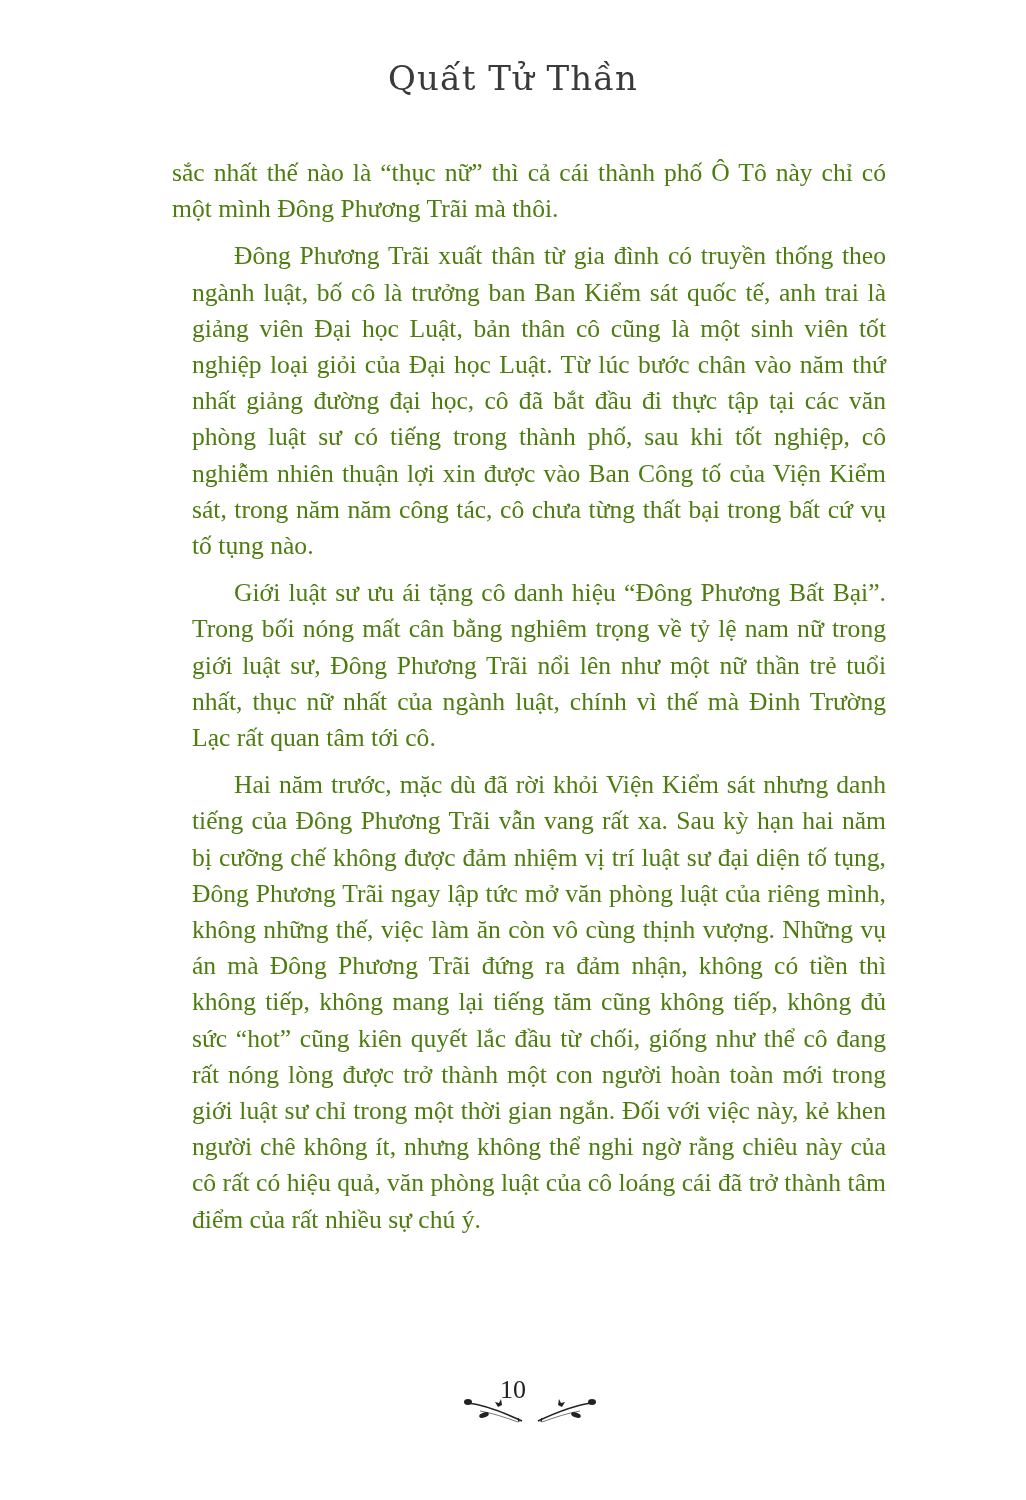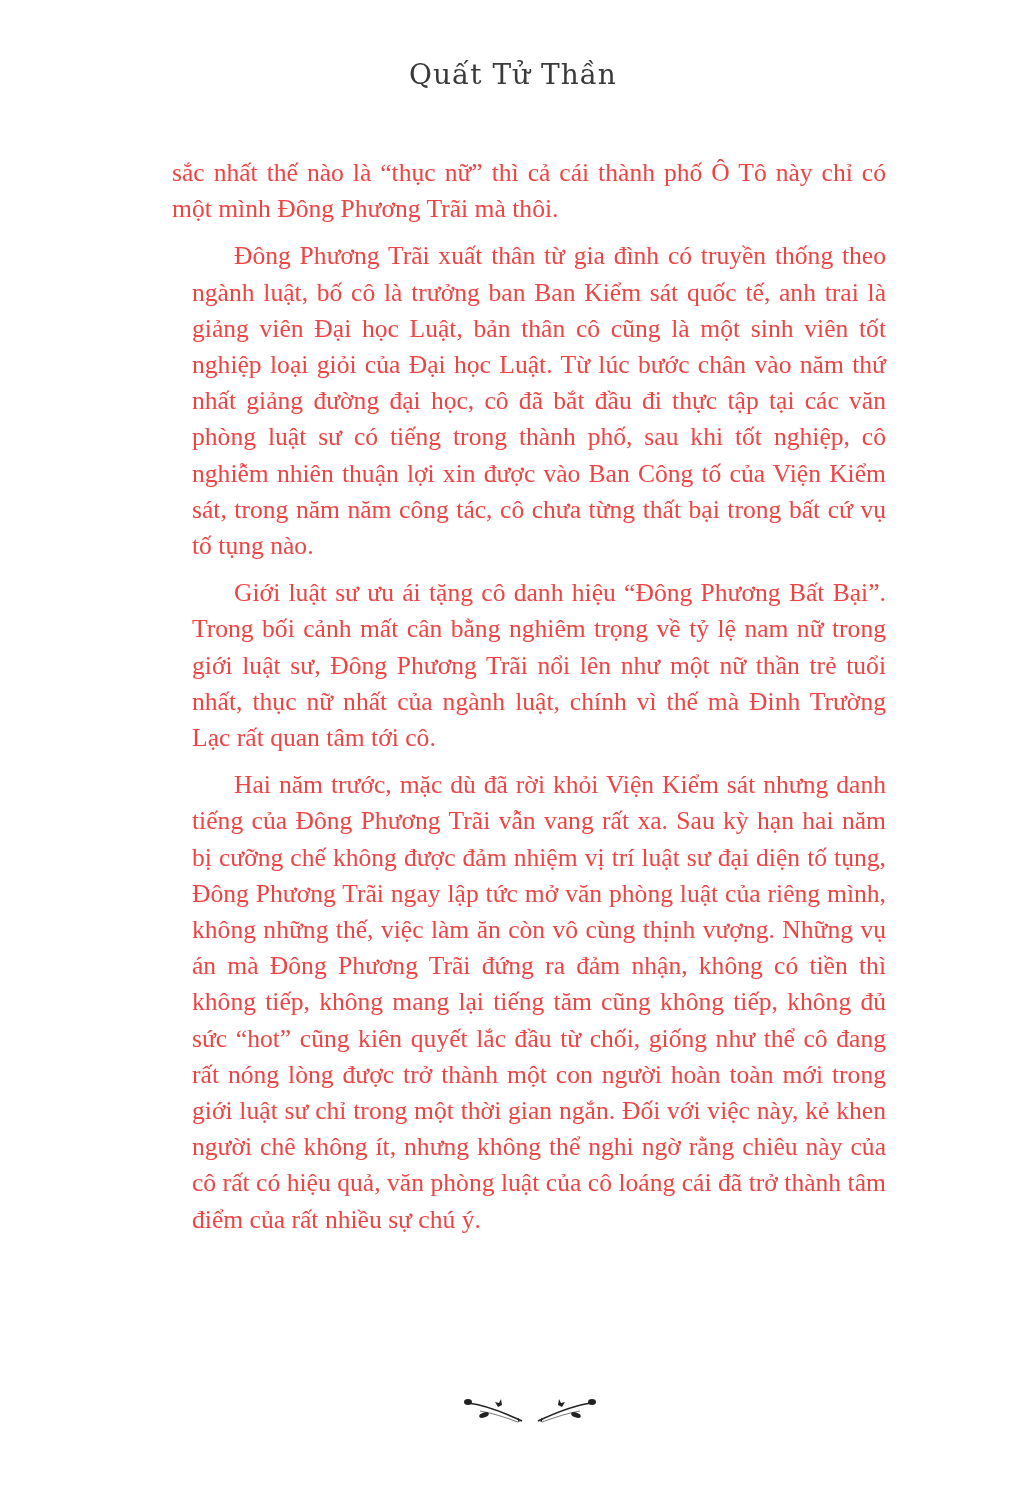--- a/index.html
+++ b/index.html
@@ -14,35 +14,35 @@
       overflow: hidden;
       color: #1a1a1a;
     }
     .running-header {
       position: absolute;
       top: 58px;
       left: 0;
       width: 1026px;
       text-align: center;
       font-family: "DejaVu Serif", serif;
-      font-size: 28px;
+      font-size: 34px;
       color: #3a3a3a;
       letter-spacing: 1px;
       font-weight: normal;
     }
     .page-body {
       position: absolute;
       top: 155px;
       left: 172px;
       width: 714px;
       font-family: "Liberation Serif", serif;
       font-size: 25.6px;
       line-height: 36.2px;
       text-align: justify;
-      color: #ef4444;
+      color: #4d7c0f;
     }
     .para {
       margin: 0 0 11px 0;
       text-indent: 0;
     }
     .para.indent {
       text-indent: 42px;
       margin-left: 20px;
     }
     .para.continued {
@@ -74,25 +74,26 @@
     }
   </style>
 </head>
 <body>
 
 <div class="running-header">Quất Tử Thần</div>
 
 <div class="page-body">
   <p class="para continued">sắc nhất thế nào là “thục nữ” thì cả cái thành phố Ô Tô này chỉ có một mình Đông Phương Trãi mà thôi.</p>
   <p class="para indent">Đông Phương Trãi xuất thân từ gia đình có truyền thống theo ngành luật, bố cô là trưởng ban Ban Kiểm sát quốc tế, anh trai là giảng viên Đại học Luật, bản thân cô cũng là một sinh viên tốt nghiệp loại giỏi của Đại học Luật. Từ lúc bước chân vào năm thứ nhất giảng đường đại học, cô đã bắt đầu đi thực tập tại các văn phòng luật sư có tiếng trong thành phố, sau khi tốt nghiệp, cô nghiễm nhiên thuận lợi xin được vào Ban Công tố của Viện Kiểm sát, trong năm năm công tác, cô chưa từng thất bại trong bất cứ vụ tố tụng nào.</p>
-  <p class="para indent">Giới luật sư ưu ái tặng cô danh hiệu “Đông Phương Bất Bại”. Trong bối cảnh mất cân bằng nghiêm trọng về tỷ lệ nam nữ trong giới luật sư, Đông Phương Trãi nổi lên như một nữ thần trẻ tuổi nhất, thục nữ nhất của ngành luật, chính vì thế mà Đinh Trường Lạc rất quan tâm tới cô.</p>
+  <p class="para indent">Giới luật sư ưu ái tặng cô danh hiệu “Đông Phương Bất Bại”. Trong bối nóng mất cân bằng nghiêm trọng về tỷ lệ nam nữ trong giới luật sư, Đông Phương Trãi nổi lên như một nữ thần trẻ tuổi nhất, thục nữ nhất của ngành luật, chính vì thế mà Đinh Trường Lạc rất quan tâm tới cô.</p>
   <p class="para indent">Hai năm trước, mặc dù đã rời khỏi Viện Kiểm sát nhưng danh tiếng của Đông Phương Trãi vẫn vang rất xa. Sau kỳ hạn hai năm bị cưỡng chế không được đảm nhiệm vị trí luật sư đại diện tố tụng, Đông Phương Trãi ngay lập tức mở văn phòng luật của riêng mình, không những thế, việc làm ăn còn vô cùng thịnh vượng. Những vụ án mà Đông Phương Trãi đứng ra đảm nhận, không có tiền thì không tiếp, không mang lại tiếng tăm cũng không tiếp, không đủ sức “hot” cũng kiên quyết lắc đầu từ chối, giống như thể cô đang rất nóng lòng được trở thành một con người hoàn toàn mới trong giới luật sư chỉ trong một thời gian ngắn. Đối với việc này, kẻ khen người chê không ít, nhưng không thể nghi ngờ rằng chiêu này của cô rất có hiệu quả, văn phòng luật của cô loáng cái đã trở thành tâm điểm của rất nhiều sự chú ý.</p>
 </div>
 
 <div class="footer">
+  <div class="page-number">10</div>
   <svg class="ornament" viewBox="0 0 140 40" xmlns="http://www.w3.org/2000/svg">
 
     <path d="M8 18 C 25 20, 45 28, 62 36" stroke="#222" stroke-width="1.6" fill="none"></path>
     <path d="M20 26 C 32 28, 44 32, 58 37" stroke="#555" stroke-width="0.8" fill="none"></path>
     <ellipse cx="8" cy="17" rx="4" ry="3" fill="#222"></ellipse>
     <path d="M38 22 l-3 -5 l4 1 l2 -4 l1 6 z" fill="#222"></path>
     <ellipse cx="24" cy="30" rx="5" ry="2.5" fill="#222" transform="rotate(-20 24 30)"></ellipse>
     <path d="M58 33 l1 4" stroke="#222" stroke-width="1.2"></path>
 
     <path d="M132 18 C 115 20, 95 28, 78 36" stroke="#222" stroke-width="1.6" fill="none"></path>

